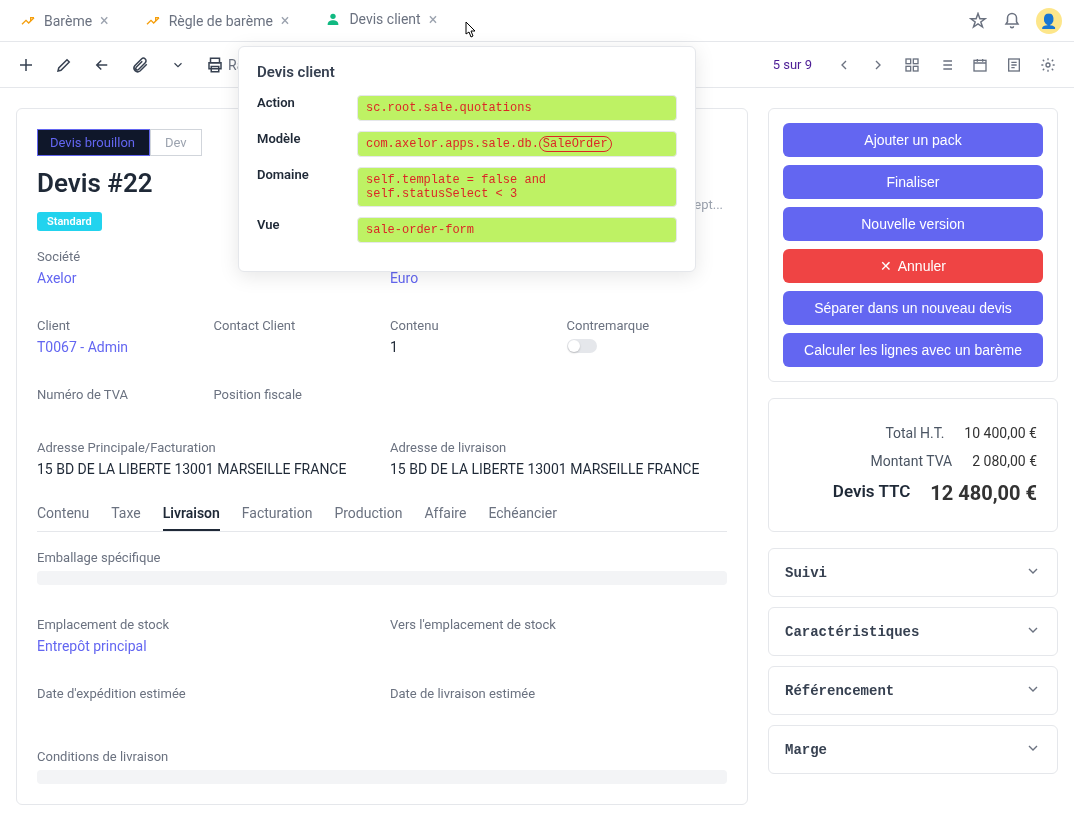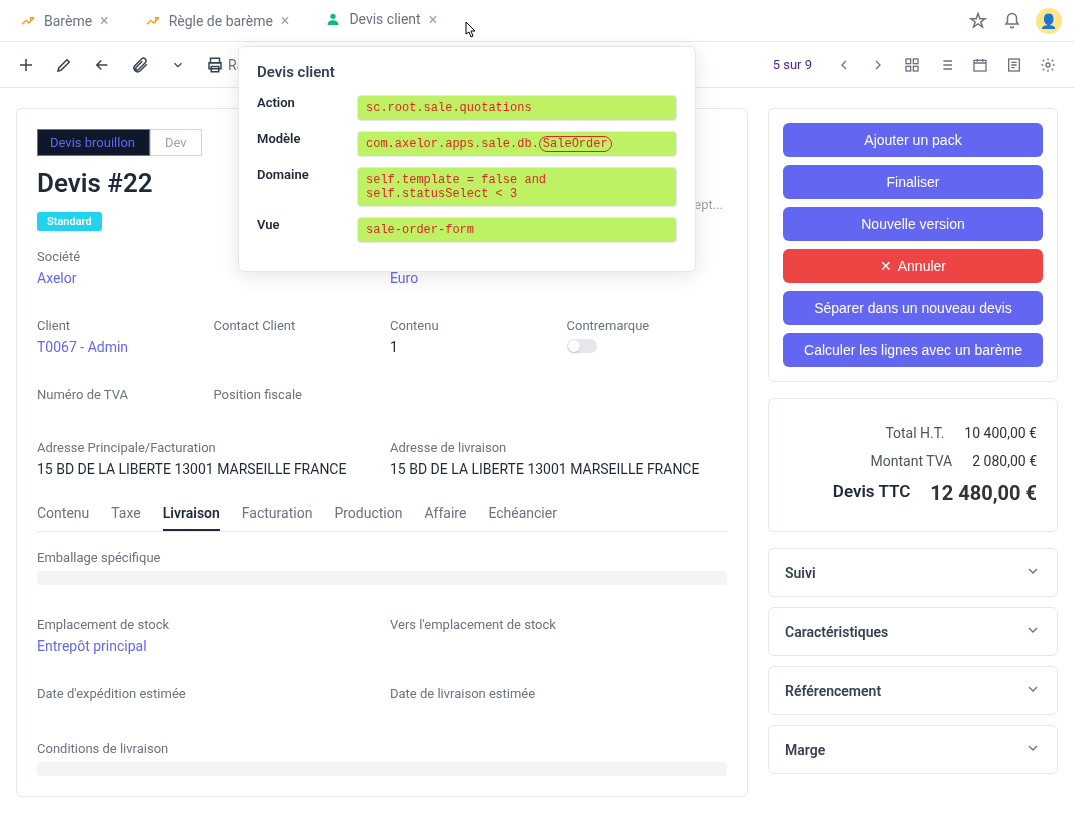--- a/index.html
+++ b/index.html
@@ -41,21 +41,21 @@
 .btn { display: block; width: 100%; padding: 9px; border: none; border-radius: 6px; color: #fff; font-size: 14px; margin-bottom: 8px; cursor: pointer; text-align: center; }
 .btn-primary { background: #6366f1; }
 .btn-danger { background: #ef4444; }
 .totals { }
 .total-row { display: flex; justify-content: space-between; padding: 6px 0; }
 .total-row .tl { color: #4b5563; text-align: right; flex: 1; padding-right: 20px; }
 .total-row .tv { font-weight: 400; }
 .total-row.big .tl { font-size: 17px; font-weight: 600; color: #1f2937; }
 .total-row.big .tv { font-size: 20px; font-weight: 700; }
 .accordion { border: 1px solid #e5e7eb; border-radius: 6px; padding: 14px 16px; margin-bottom: 10px; display: flex; justify-content: space-between; align-items: center; cursor: pointer; }
-.accordion-title { font-weight: 600; color: #374151; }
+.accordion-title { font-weight: 600; color: #374151; font-family: Liberation Mono, monospace; }
 .popover { position: absolute; top: 46px; left: 238px; width: 458px; background: #fff; border: 1px solid #e5e7eb; border-radius: 6px; box-shadow: 0 4px 20px rgba(0,0,0,0.1); padding: 16px 18px 18px; z-index: 10; }
 .popover-title { font-size: 15px; font-weight: 600; color: #374151; margin-bottom: 14px; }
 .popover-row { display: flex; align-items: flex-start; margin-bottom: 10px; }
 .popover-label { width: 100px; font-size: 13px; font-weight: 600; color: #1f2937; }
 .popover-value { flex: 1; background: #bef264; border: 1px solid #e5e7eb; border-radius: 4px; padding: 5px 8px; font-family: "Courier New", monospace; font-size: 12px; color: #dc2626; }
 .circled { border: 1.5px solid #dc2626; border-radius: 9px; padding: 0 3px; }
 .truncated { color: #9ca3af; font-size: 13px; position: absolute; right: 24px; top: 88px; }
 .checkbox-box { width: 18px; height: 18px; border: 1px solid #d1d5db; border-radius: 3px; position: absolute; right: 100px; top: 112px; }
 .cursor-icon { position: absolute; top: 20px; left: 460px; z-index: 20; pointer-events: none; }
 </style>
@@ -297,21 +297,21 @@
           </div>
         <div class="field">
             <div class="field-label">Vers l'emplacement de stock</div>
           </div>
         <div class="field">
             <div class="field-label">Date d'expédition estimée</div>
           </div>
         <div class="field">
             <div class="field-label">Date de livraison estimée</div>
           </div>
-        <div class="field span2" style="margin-top:2px">
+        <div class="field span2" style="margin-top:10px">
             <div class="field-label">Conditions de livraison</div>
             <div class="input-like"></div>
           </div>
       </div>
     </div>
   </div>
 
   <div class="right-col">
     <div class="card" style="padding:14px">
       <button class="btn btn-primary">Ajouter un pack</button>

